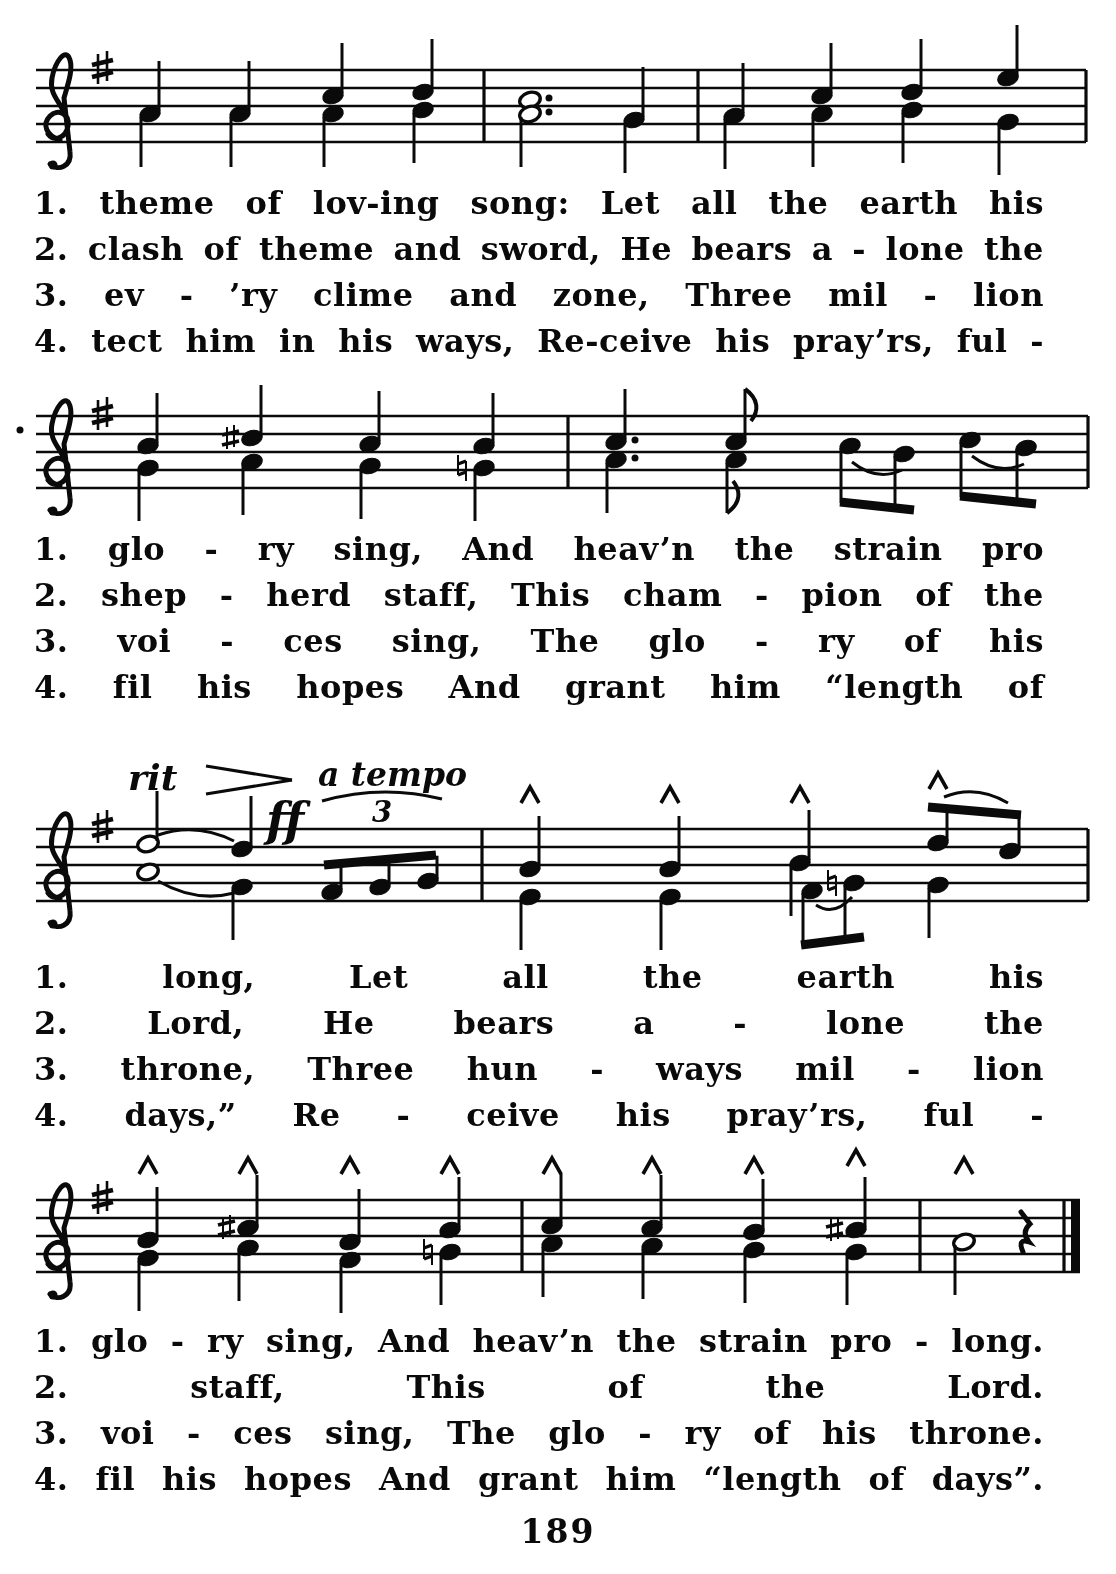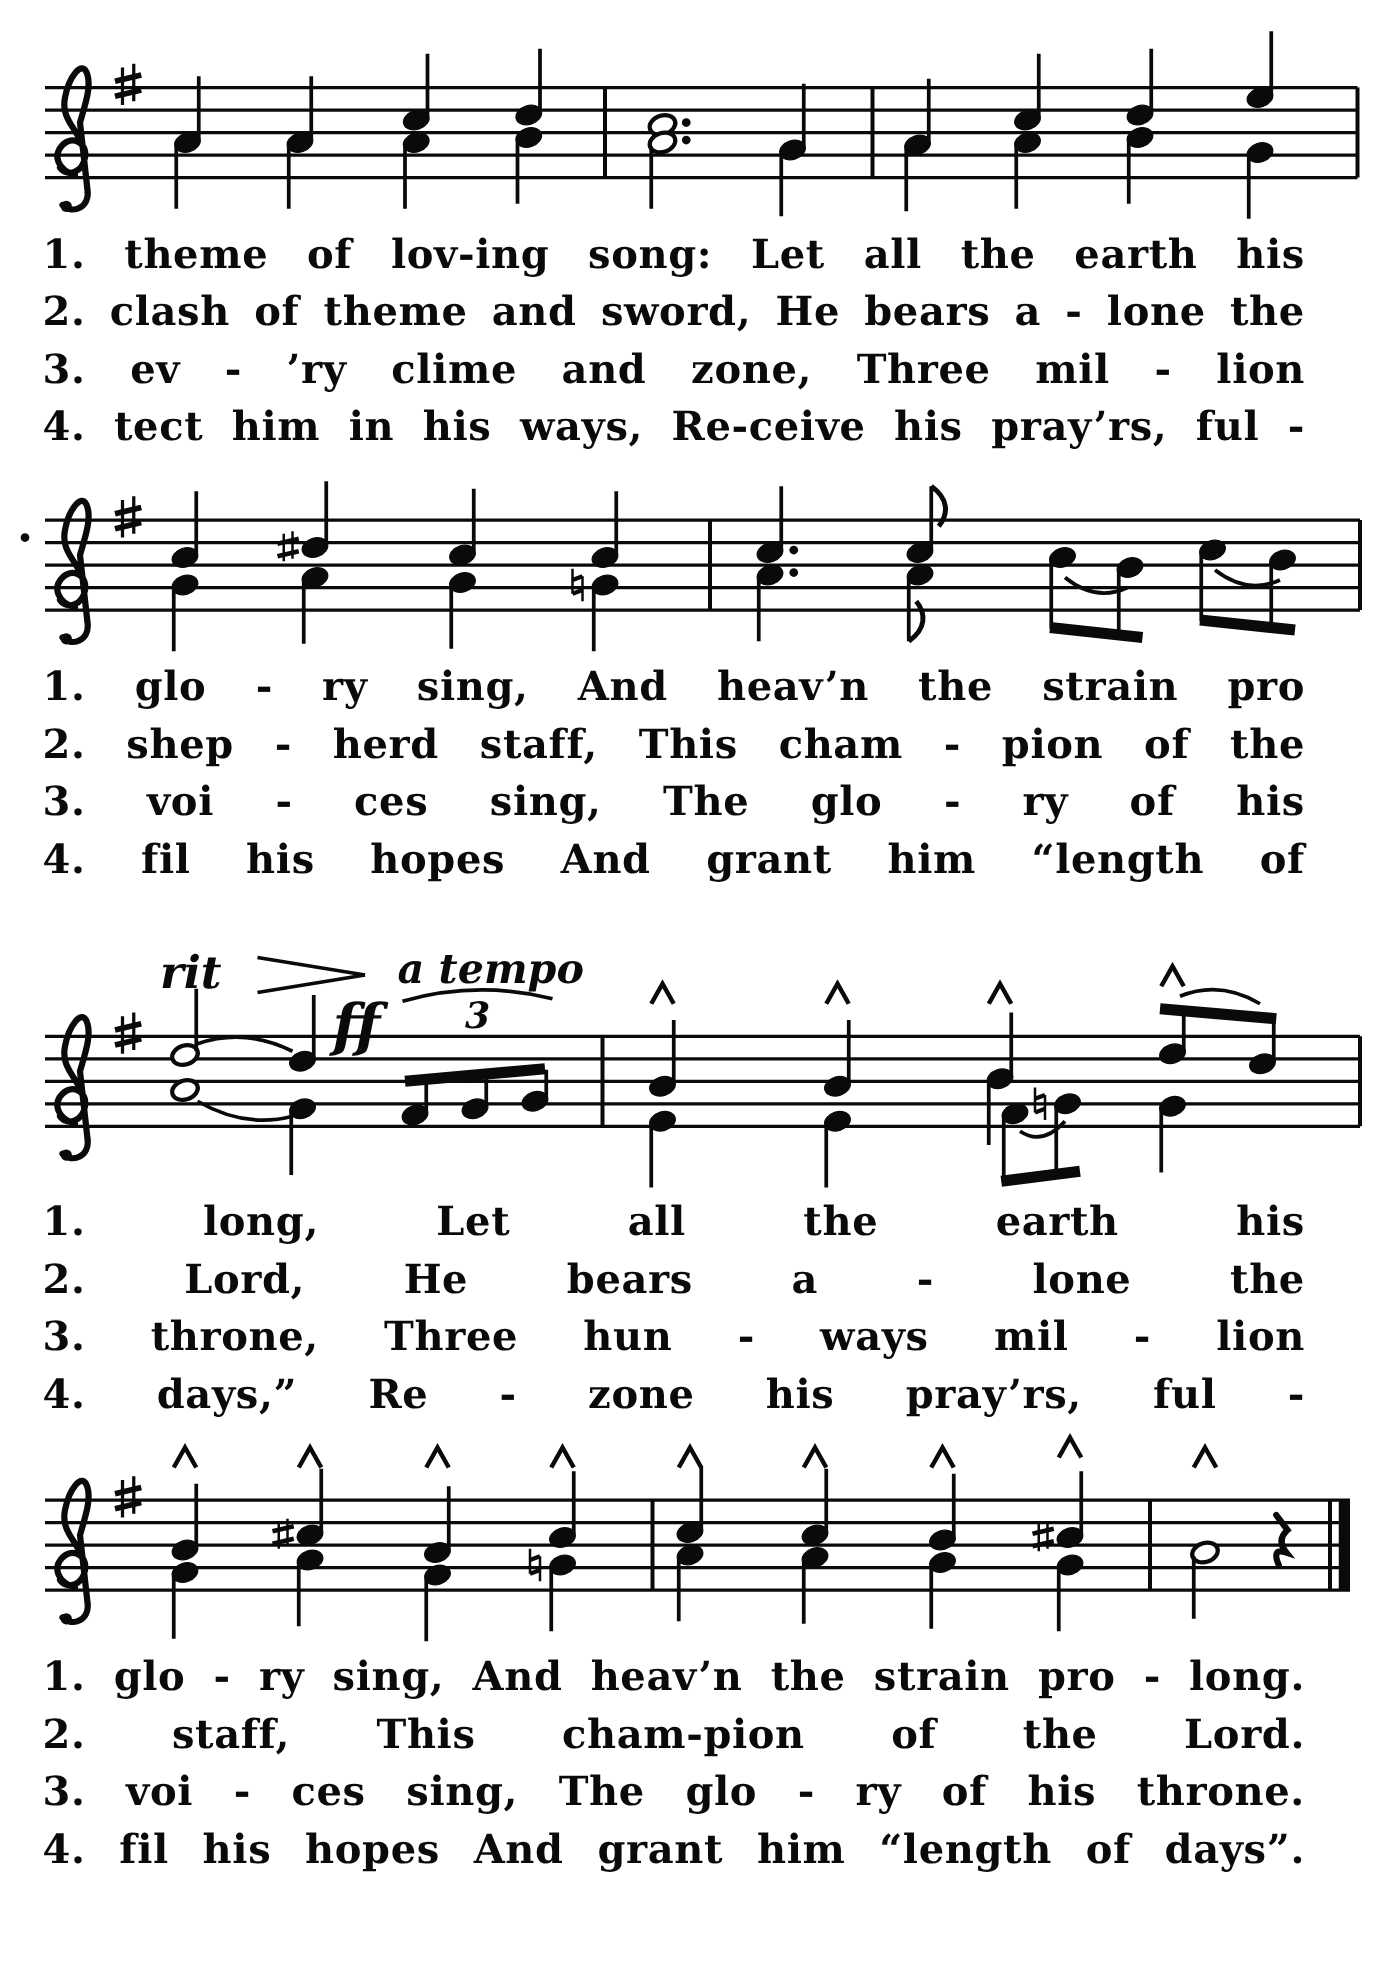--- a/index.html
+++ b/index.html
@@ -440,21 +440,21 @@
         <span>ways</span>
         <span>mil</span>
         <span>-</span>
         <span>lion</span>
       </div>
     <div class="lyric-line justify-words">
         <span>4.</span>
         <span>days,”</span>
         <span>Re</span>
         <span>-</span>
-        <span>zone</span>
+        <span>ceive</span>
         <span>his</span>
         <span>pray’rs,</span>
         <span>ful</span>
         <span>-</span>
       </div>
   </div>
 
   <section>
     <svg id="sys-3" width="1116" height="176" viewBox="0 0 1116 176">
         <g>
@@ -567,21 +567,20 @@
         <span>the</span>
         <span>strain</span>
         <span>pro</span>
         <span>-</span>
         <span>long.</span>
       </div>
     <div class="lyric-line justify-words">
         <span>2.</span>
         <span>staff,</span>
         <span>This</span>
-        <span>cham-pion</span>
         <span>of</span>
         <span>the</span>
         <span>Lord.</span>
       </div>
     <div class="lyric-line justify-words">
         <span>3.</span>
         <span>voi</span>
         <span>-</span>
         <span>ces</span>
         <span>sing,</span>
@@ -600,13 +599,14 @@
         <span>hopes</span>
         <span>And</span>
         <span>grant</span>
         <span>him</span>
         <span>“length</span>
         <span>of</span>
         <span>days”.</span>
       </div>
   </div>
 
+  <div class="page-number">189</div>
 </div>
 
 </body></html>

